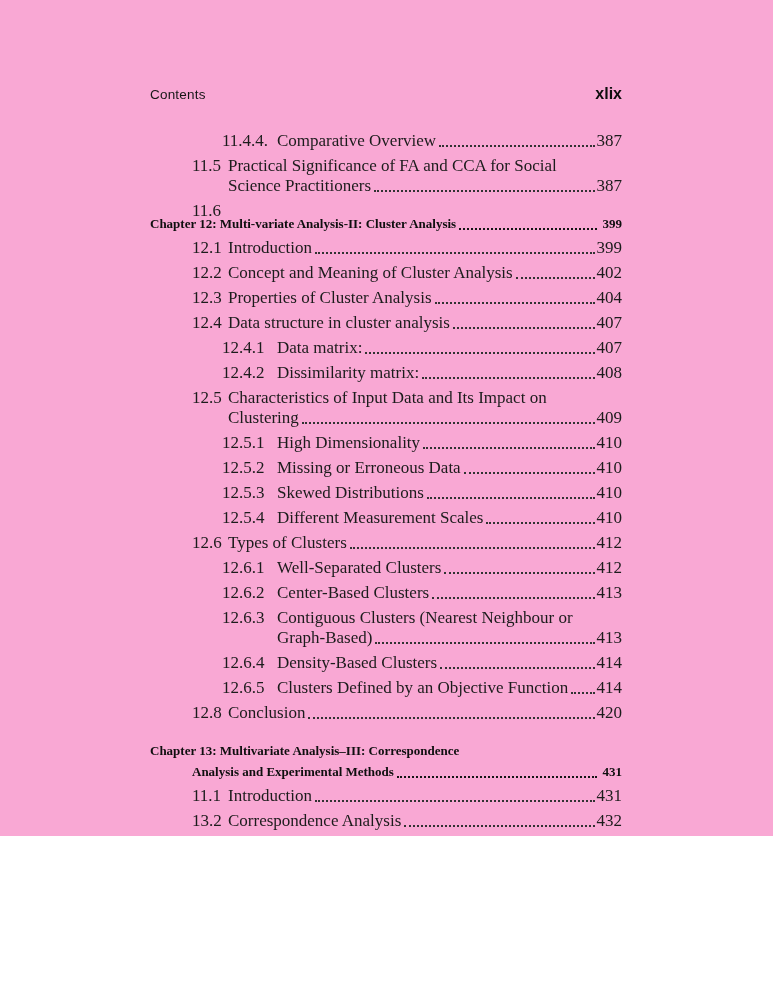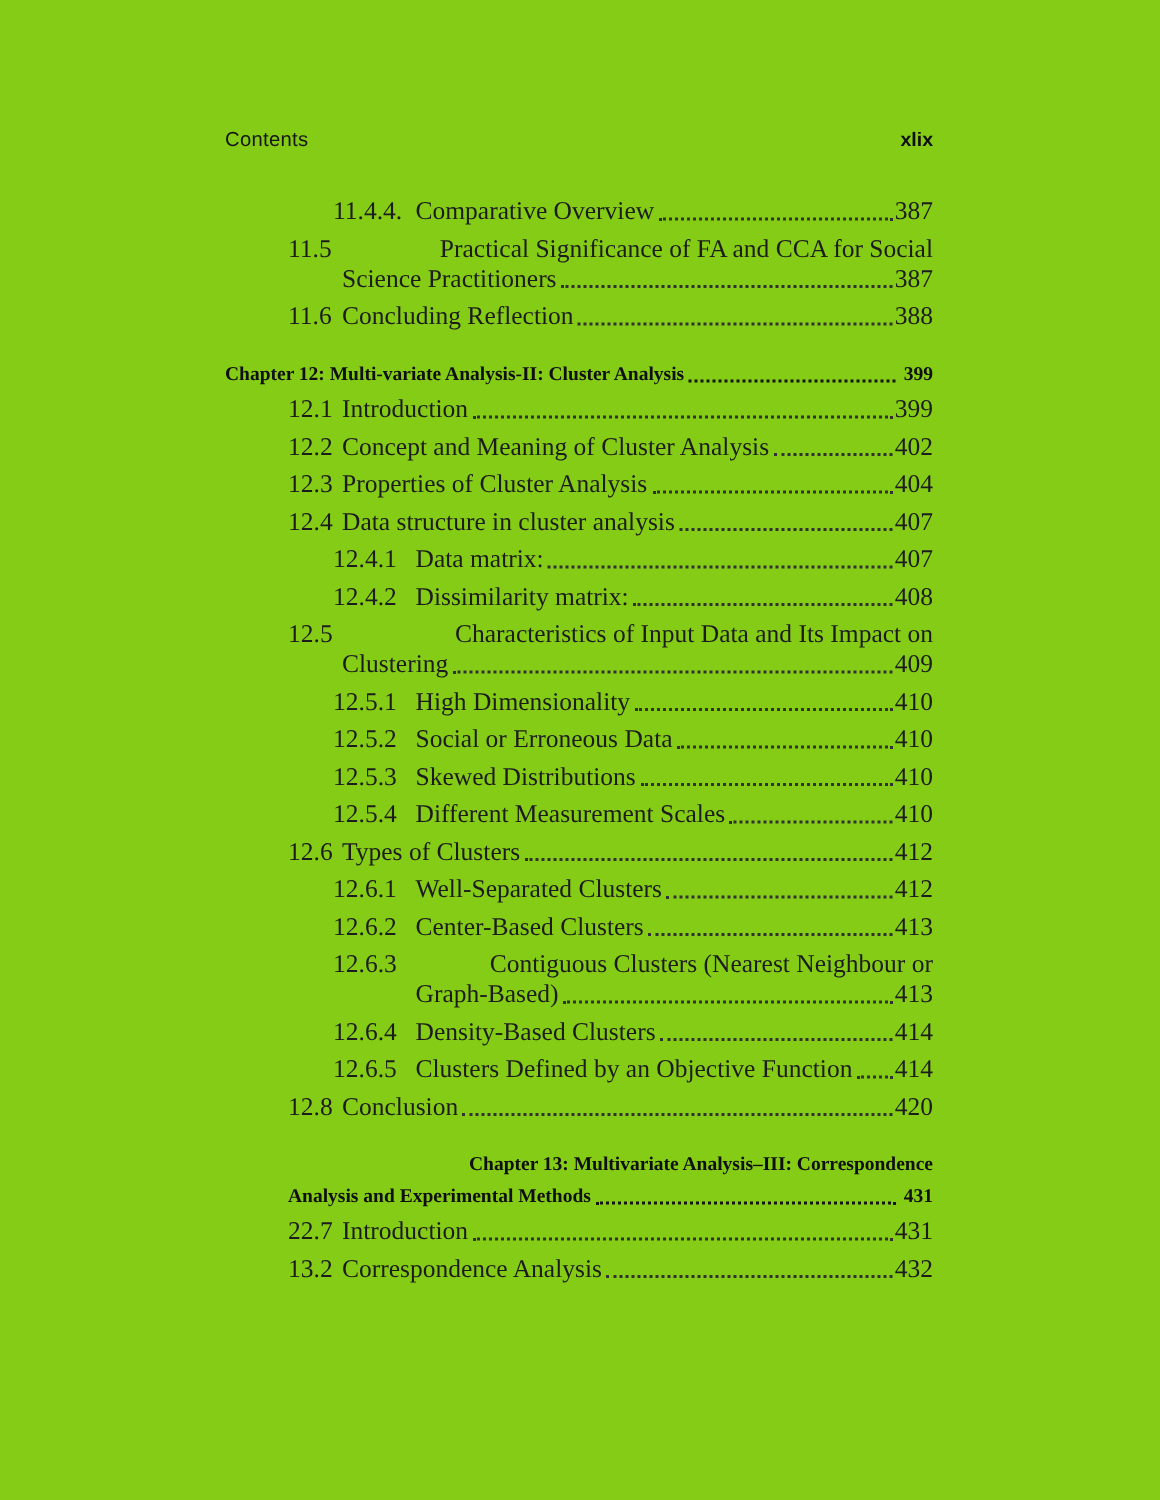--- a/index.html
+++ b/index.html
@@ -4,40 +4,39 @@
 <title>Contents</title>
 <style>
   html, body {
     margin: 0;
     padding: 0;
     background: #ffffff;
   }
   .sheet {
     position: relative;
     width: 773px;
-    height: 1000px;
-    background: #84cc16;
+    height: 836px;
+    background: #f9a8d4;
     overflow: hidden;
     color: #1c1c1c;
     font-family: "Liberation Serif", "DejaVu Serif", serif;
-    text-align: right;
   }
   
   .runhead {
     position: absolute;
     top: 85px;
     left: 150px;
     width: 472px;
     display: flex;
     justify-content: space-between;
     align-items: baseline;
     font-family: "Liberation Sans", "DejaVu Sans", sans-serif;
   }
   .rh-left  { font-size: 13.5px; color: #161616; letter-spacing: 0.2px; }
-  .rh-right { font-size: 13px; font-weight: bold; color: #0e0e0e; }
+  .rh-right { font-size: 16px; font-weight: bold; color: #0e0e0e; }
 
   
   .toc {
     position: absolute;
     top: 131px;
     left: 150px;
     width: 472px;
   }
   .entry {
     position: relative;
@@ -94,25 +93,20 @@
         <span class="num">11.5</span>
         <div class="line">Practical Significance of FA and CCA for Social</div>
         <div class="line last">
           <span class="text">Science Practitioners</span>
           <span class="leader"></span>
           <span class="pg">387</span>
         </div>
       </div>
       <div class="entry l2">
         <span class="num">11.6</span>
-        <div class="line last">
-          <span class="text">Concluding Reflection</span>
-          <span class="leader"></span>
-          <span class="pg">388</span>
-        </div>
       </div>
       <div class="entry ch">
         <div class="line last">
           <span class="text">Chapter 12: Multi-variate Analysis-II: Cluster Analysis</span>
           <span class="leader"></span>
           <span class="pg">399</span>
         </div>
       </div>
       <div class="entry l2">
         <span class="num">12.1</span>
@@ -175,21 +169,21 @@
         <span class="num">12.5.1</span>
         <div class="line last">
           <span class="text">High Dimensionality</span>
           <span class="leader"></span>
           <span class="pg">410</span>
         </div>
       </div>
       <div class="entry l3">
         <span class="num">12.5.2</span>
         <div class="line last">
-          <span class="text">Social or Erroneous Data</span>
+          <span class="text">Missing or Erroneous Data</span>
           <span class="leader"></span>
           <span class="pg">410</span>
         </div>
       </div>
       <div class="entry l3">
         <span class="num">12.5.3</span>
         <div class="line last">
           <span class="text">Skewed Distributions</span>
           <span class="leader"></span>
           <span class="pg">410</span>
@@ -262,21 +256,21 @@
       </div>
       <div class="entry ch">
         <div class="line">Chapter 13: Multivariate Analysis–III: Correspondence</div>
         <div class="line last cont">
           <span class="text">Analysis and Experimental Methods</span>
           <span class="leader"></span>
           <span class="pg">431</span>
         </div>
       </div>
       <div class="entry l2">
-        <span class="num">22.7</span>
+        <span class="num">11.1</span>
         <div class="line last">
           <span class="text">Introduction</span>
           <span class="leader"></span>
           <span class="pg">431</span>
         </div>
       </div>
       <div class="entry l2">
         <span class="num">13.2</span>
         <div class="line last">
           <span class="text">Correspondence Analysis</span>

